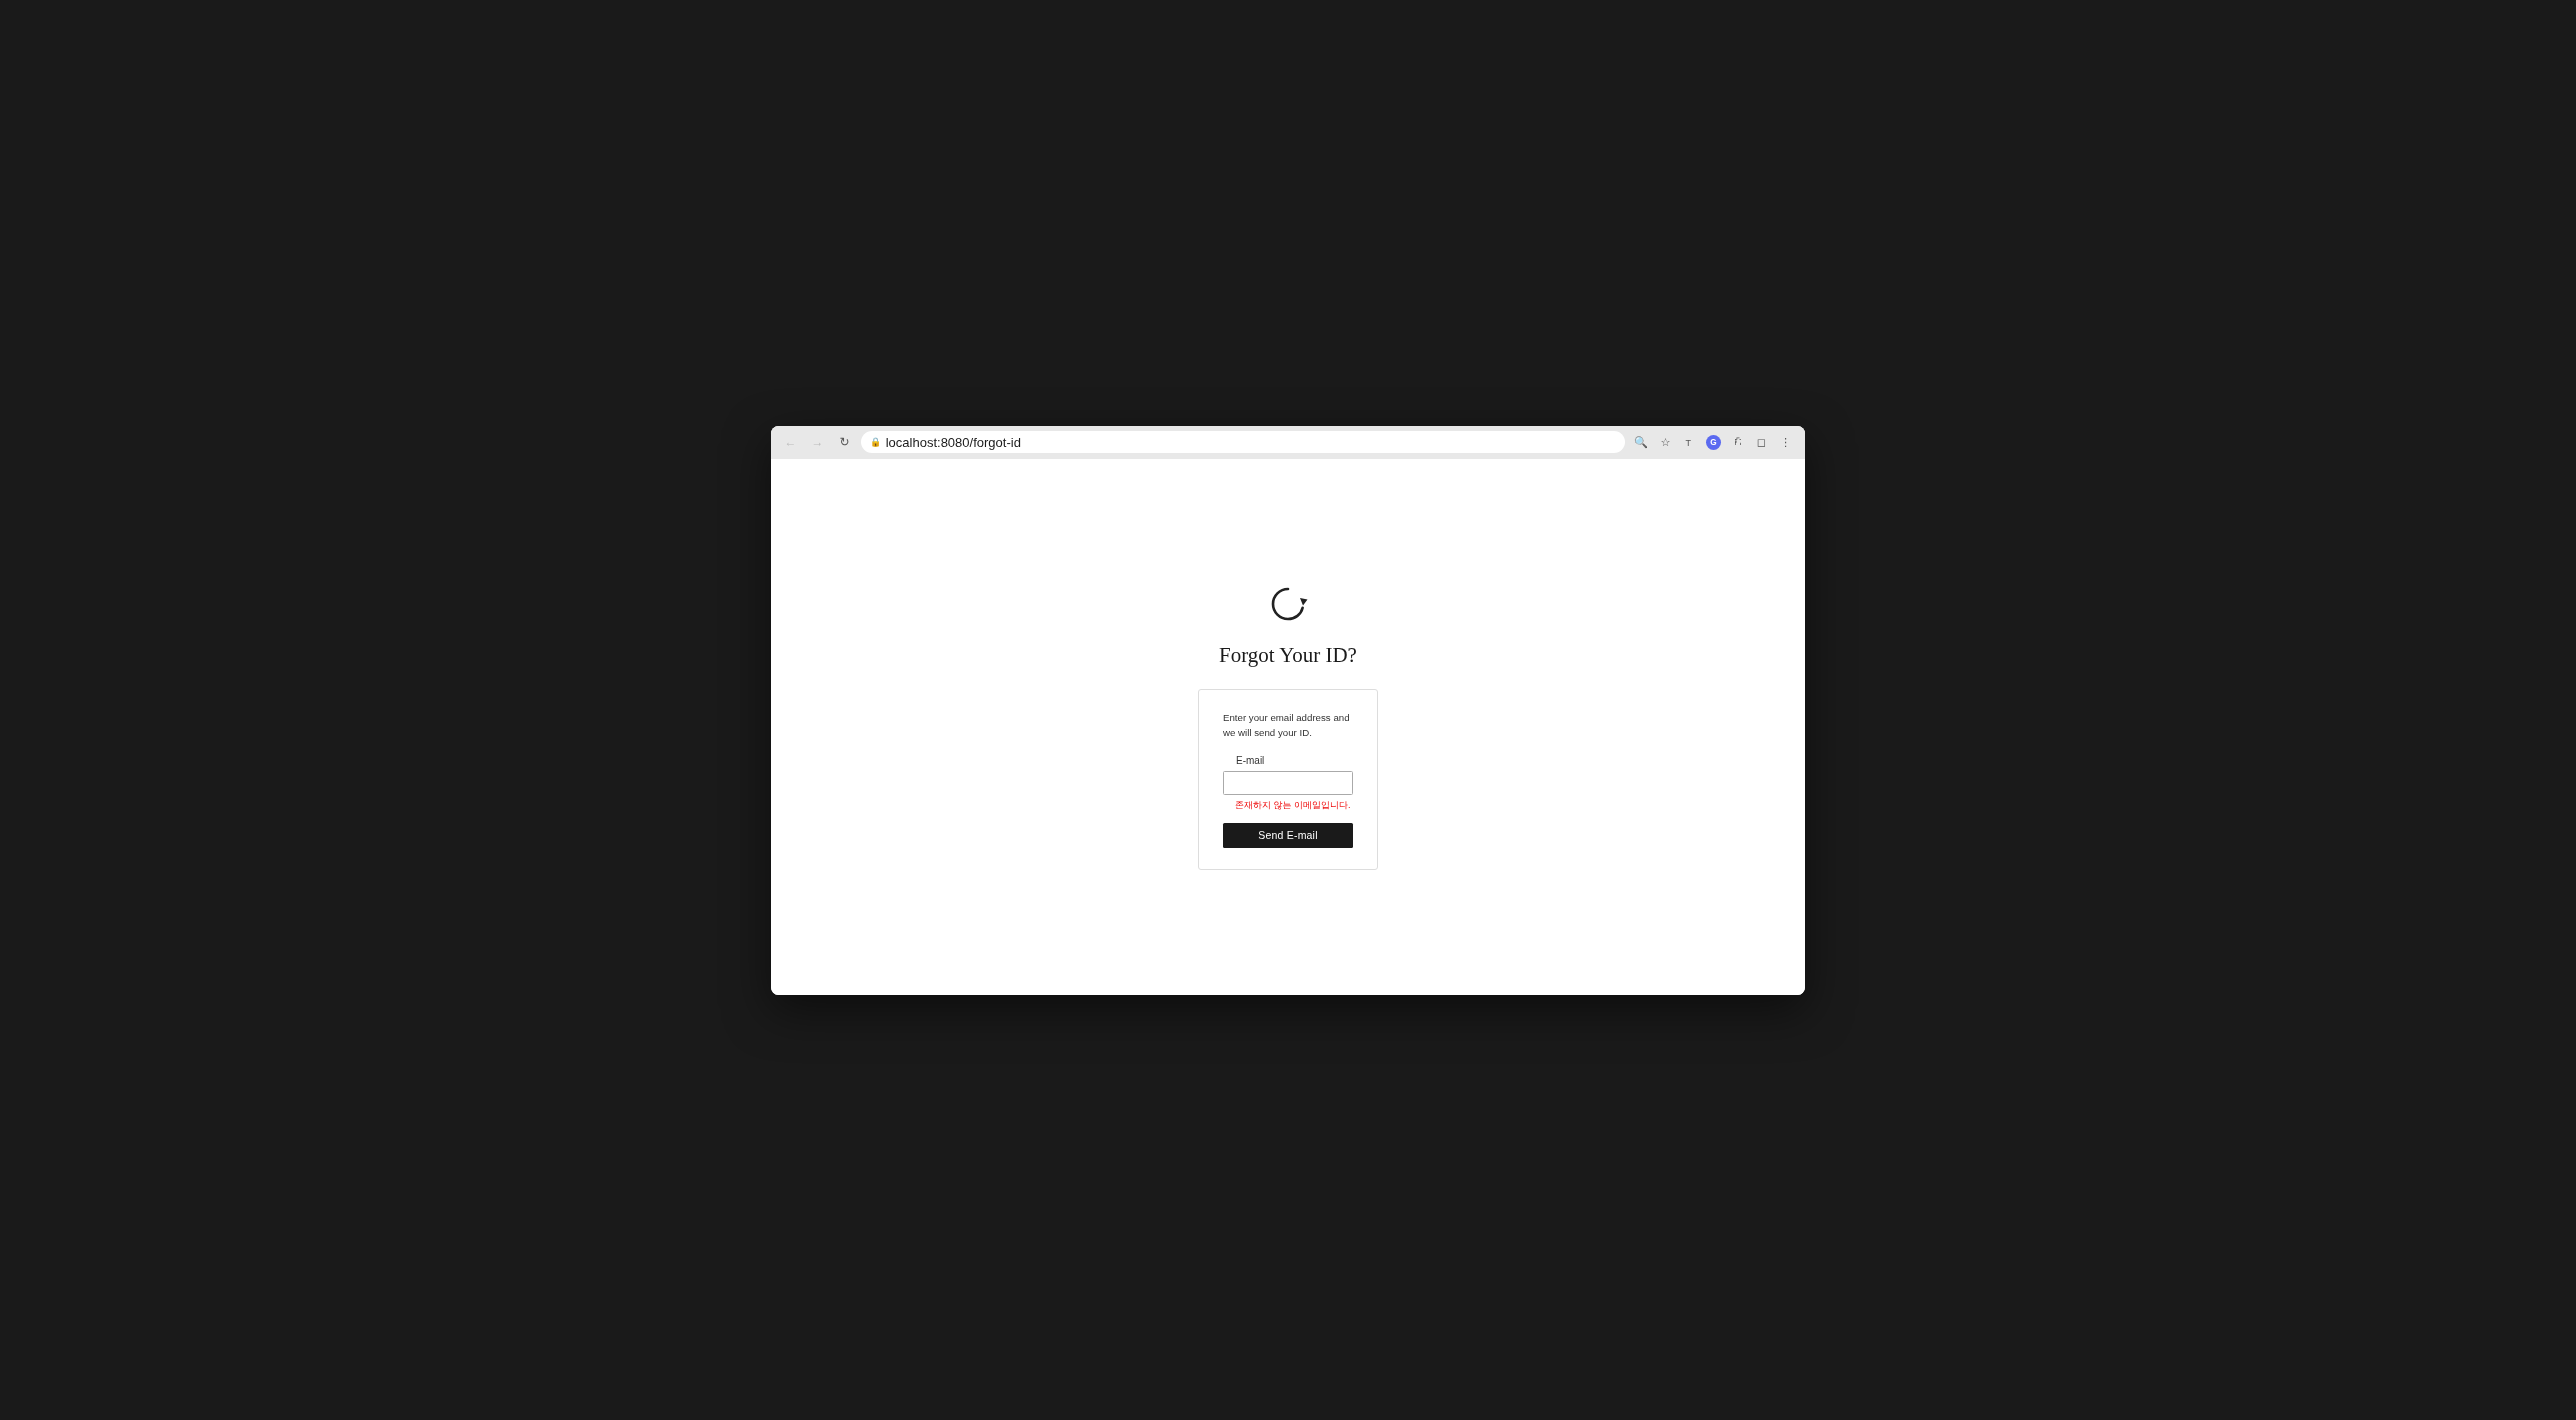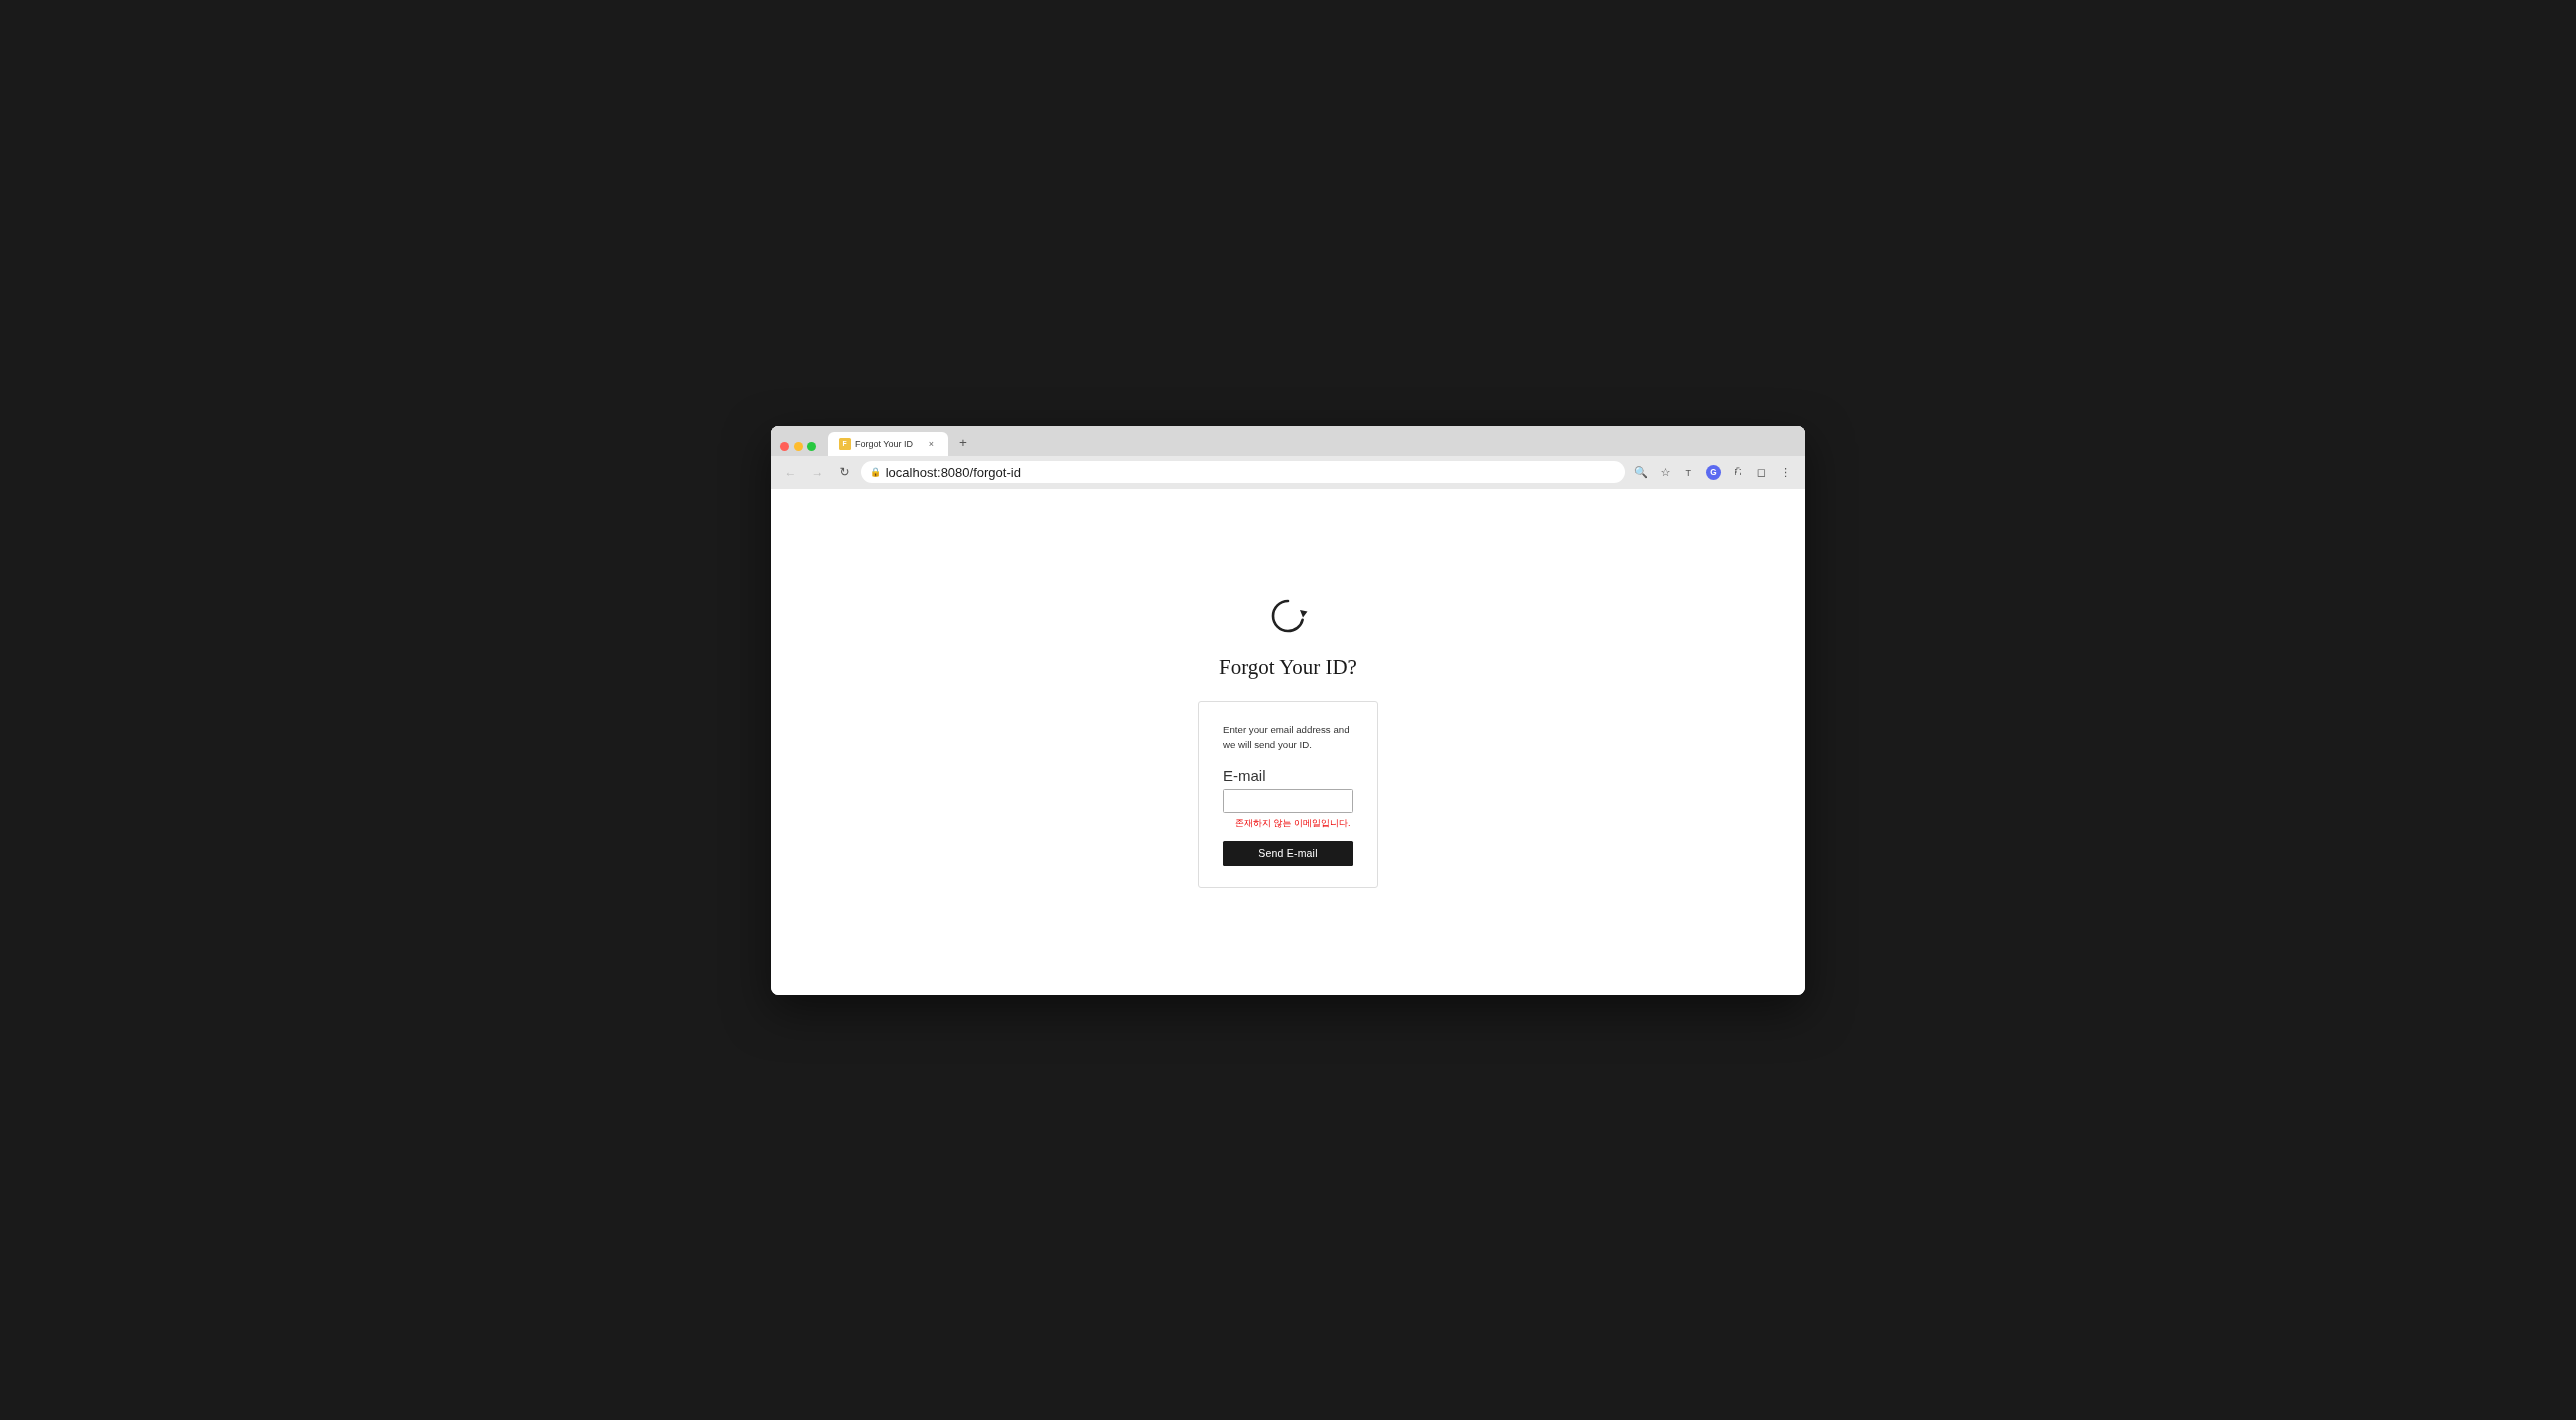--- a/index.html
+++ b/index.html
@@ -235,23 +235,24 @@
     .form-description {
       font-size: 9.7px;
       color: #333;
       text-align: left;
       margin-bottom: 15px;
       line-height: 1.5;
     }
 
     .form-label {
       display: block;
-      font-size: 15px;
+      font-size: 10px;
       color: #333;
       margin-bottom: 4.5px;
+      margin-left: 13px;
     }
 
     .form-input {
       width: 100%;
       height: 24px;
       border: 0.7px solid #aaa;
       border-radius: 1.5px;
       padding: 3px 6px;
       font-size: 9.7px;
       outline: none;
@@ -277,37 +278,20 @@
       cursor: pointer;
       letter-spacing: 0.2px;
     }
   </style>
 </head>
 <body>
 
 <div class="browser-window">
 
   <div class="title-bar">
-    <div class="tab-row">
-      <div class="traffic-lights">
-        <div class="traffic-light tl-red"></div>
-        <div class="traffic-light tl-yellow"></div>
-        <div class="traffic-light tl-green"></div>
-      </div>
-
-      <div class="tab">
-        <div class="tab-favicon">
-          <span style="color:#fff;font-weight:bold;font-size:6.7px;">F</span>
-        </div>
-        <span class="tab-title">Forgot Your ID</span>
-        <span class="tab-close">×</span>
-      </div>
-
-      <div class="new-tab-btn">+</div>
-    </div>
 
     <div class="address-bar-row">
       <div class="nav-btn disabled">←</div>
       <div class="nav-btn disabled">→</div>
       <div class="nav-btn">↻</div>
 
       <div class="address-bar">
         <span class="address-bar-icon">🔒</span>
         <span class="address-text">localhost:8080/forgot-id</span>
       </div>

